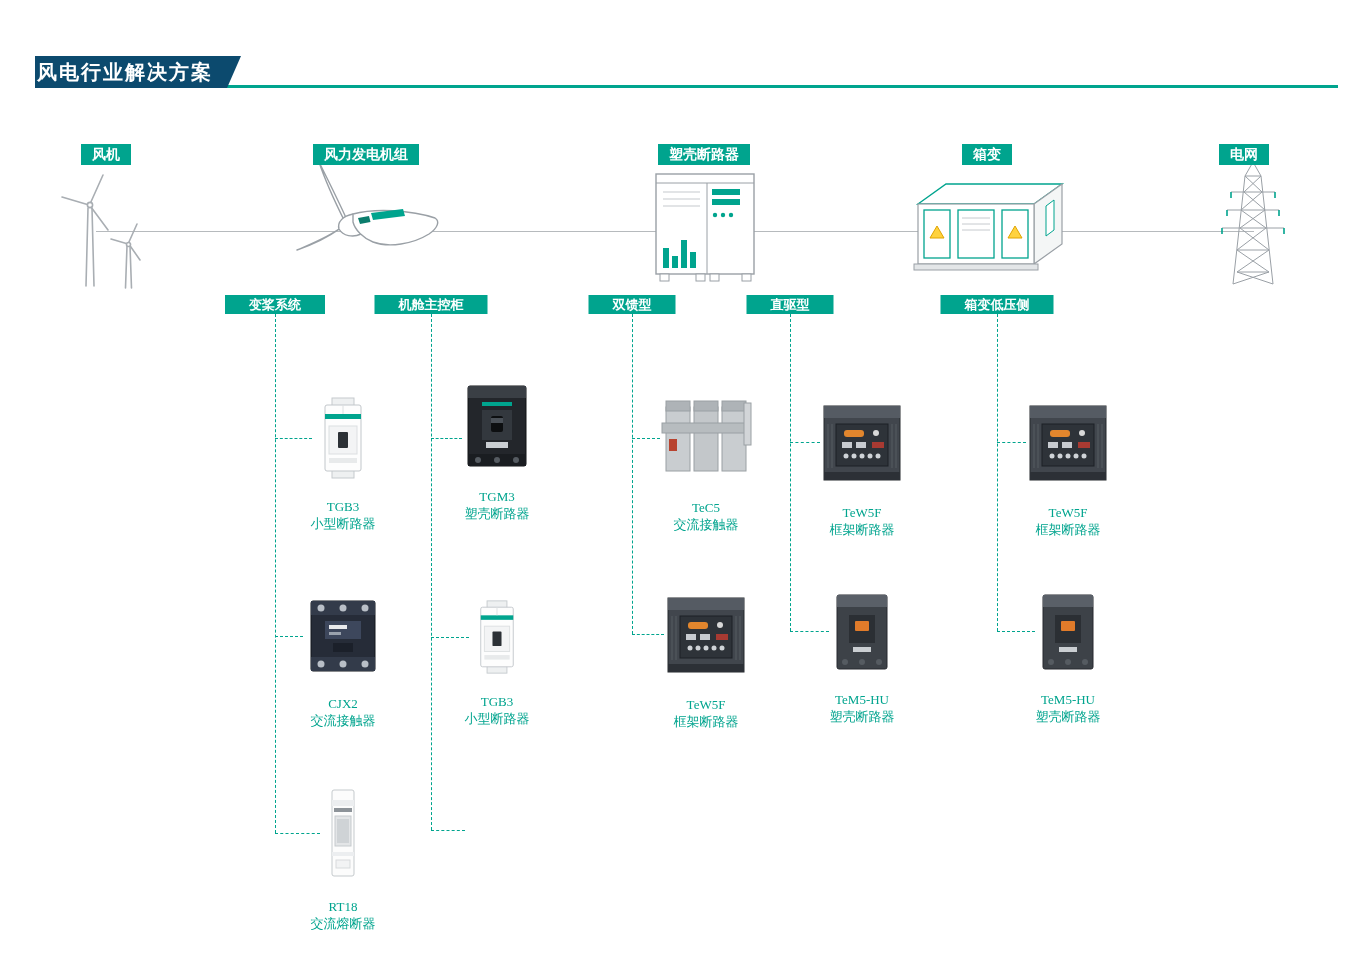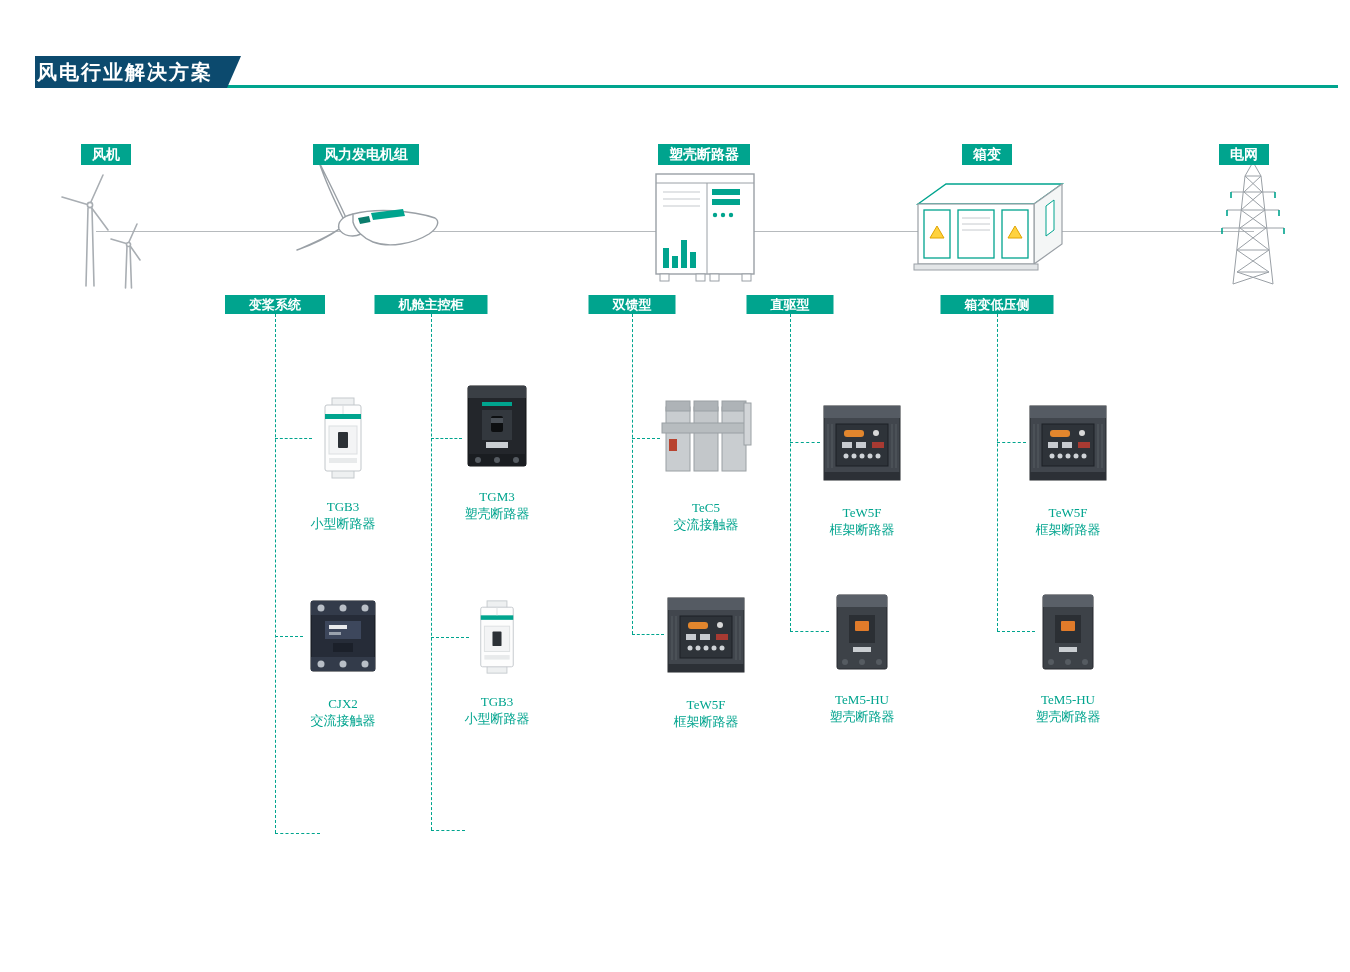--- a/index.html
+++ b/index.html
@@ -305,20 +305,31 @@
     <div class="img">
         <svg width="80" height="82">
           <use href="#sym-contactor-dark"></use>
         </svg>
       </div>
     <div class="caption">
       <div>CJX2</div>
       <div>交流接触器</div>
     </div>
   </div>
+  <div class="product" style="left:278px;top:786px">
+    <div class="img">
+        <svg width="46" height="94">
+          <use href="#sym-fuse"></use>
+        </svg>
+      </div>
+    <div class="caption">
+      <div>RT18</div>
+      <div>交流熔断器</div>
+    </div>
+  </div>
 
   <div class="product" style="left:432px;top:382px">
     <div class="img">
         <svg width="70" height="88">
           <use href="#sym-mccb-dark"></use>
         </svg>
       </div>
     <div class="caption">
       <div>TGM3</div>
       <div>塑壳断路器</div>

